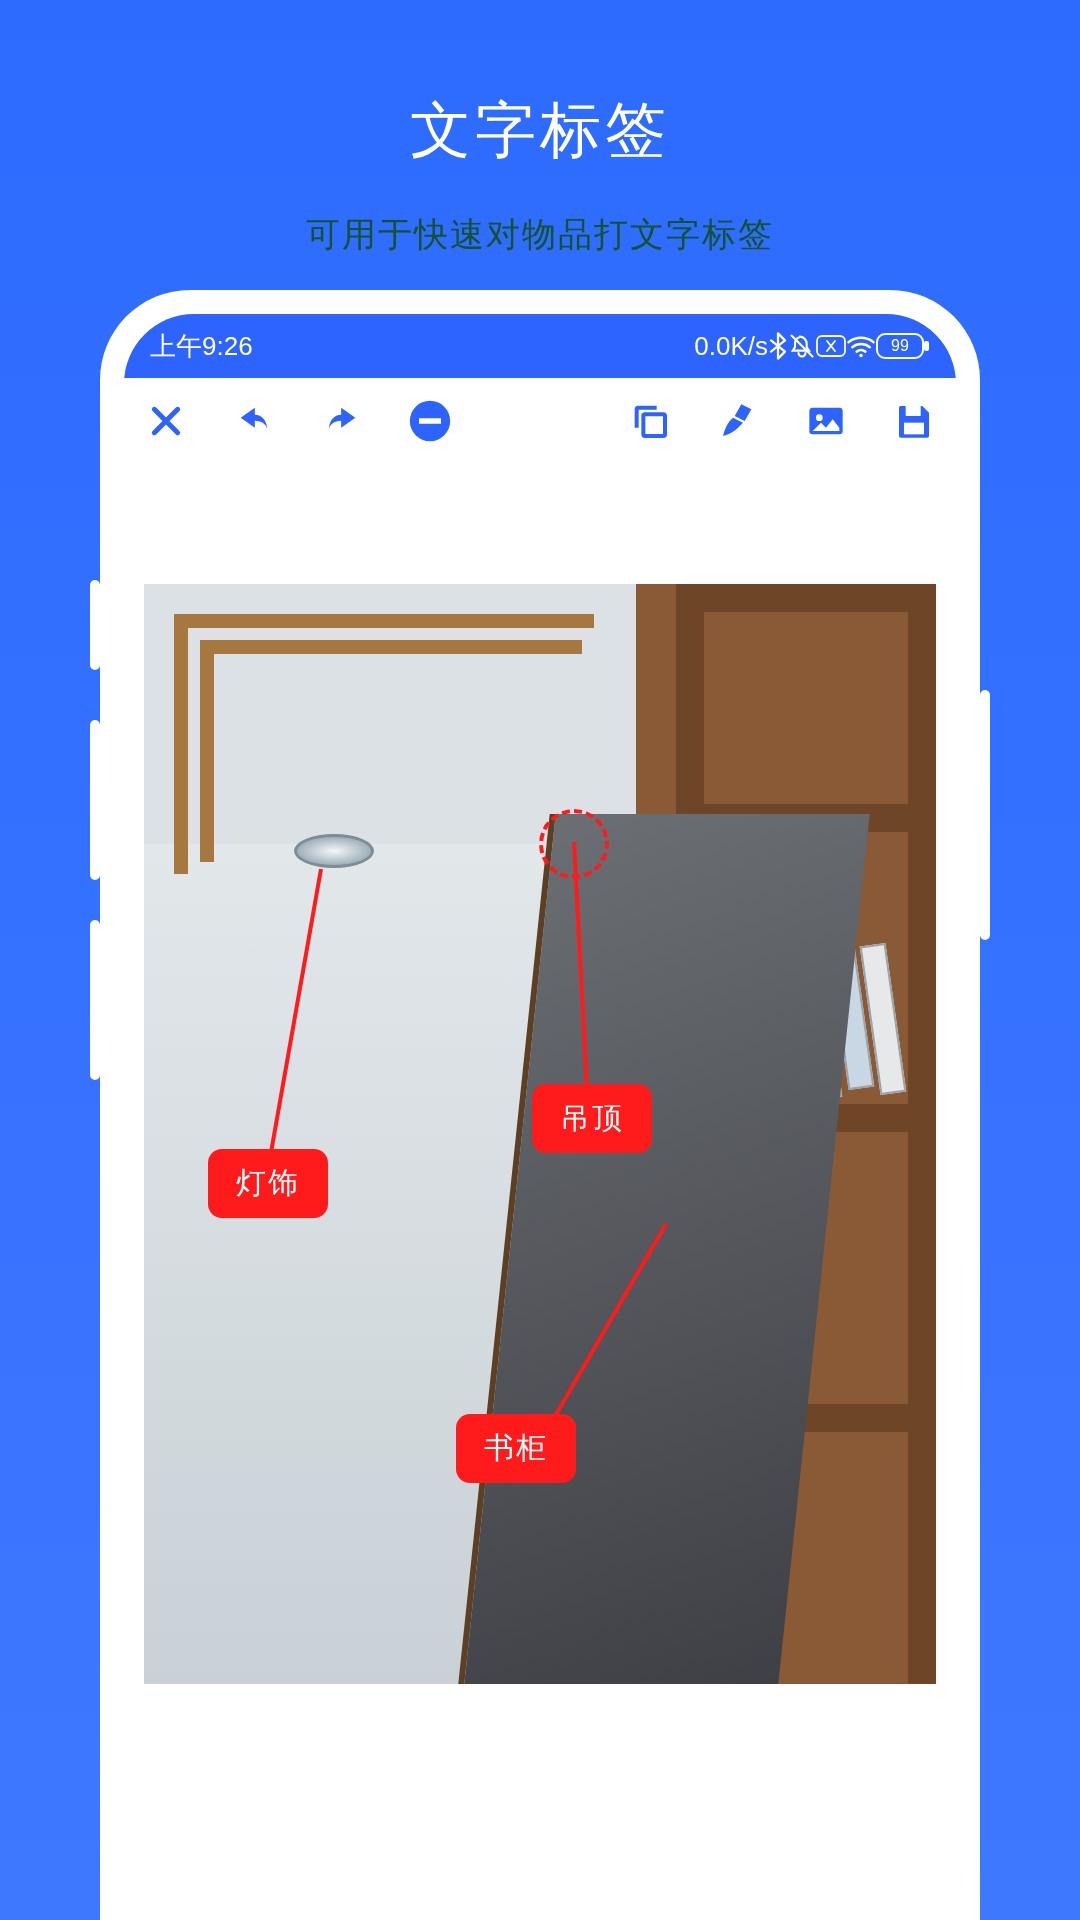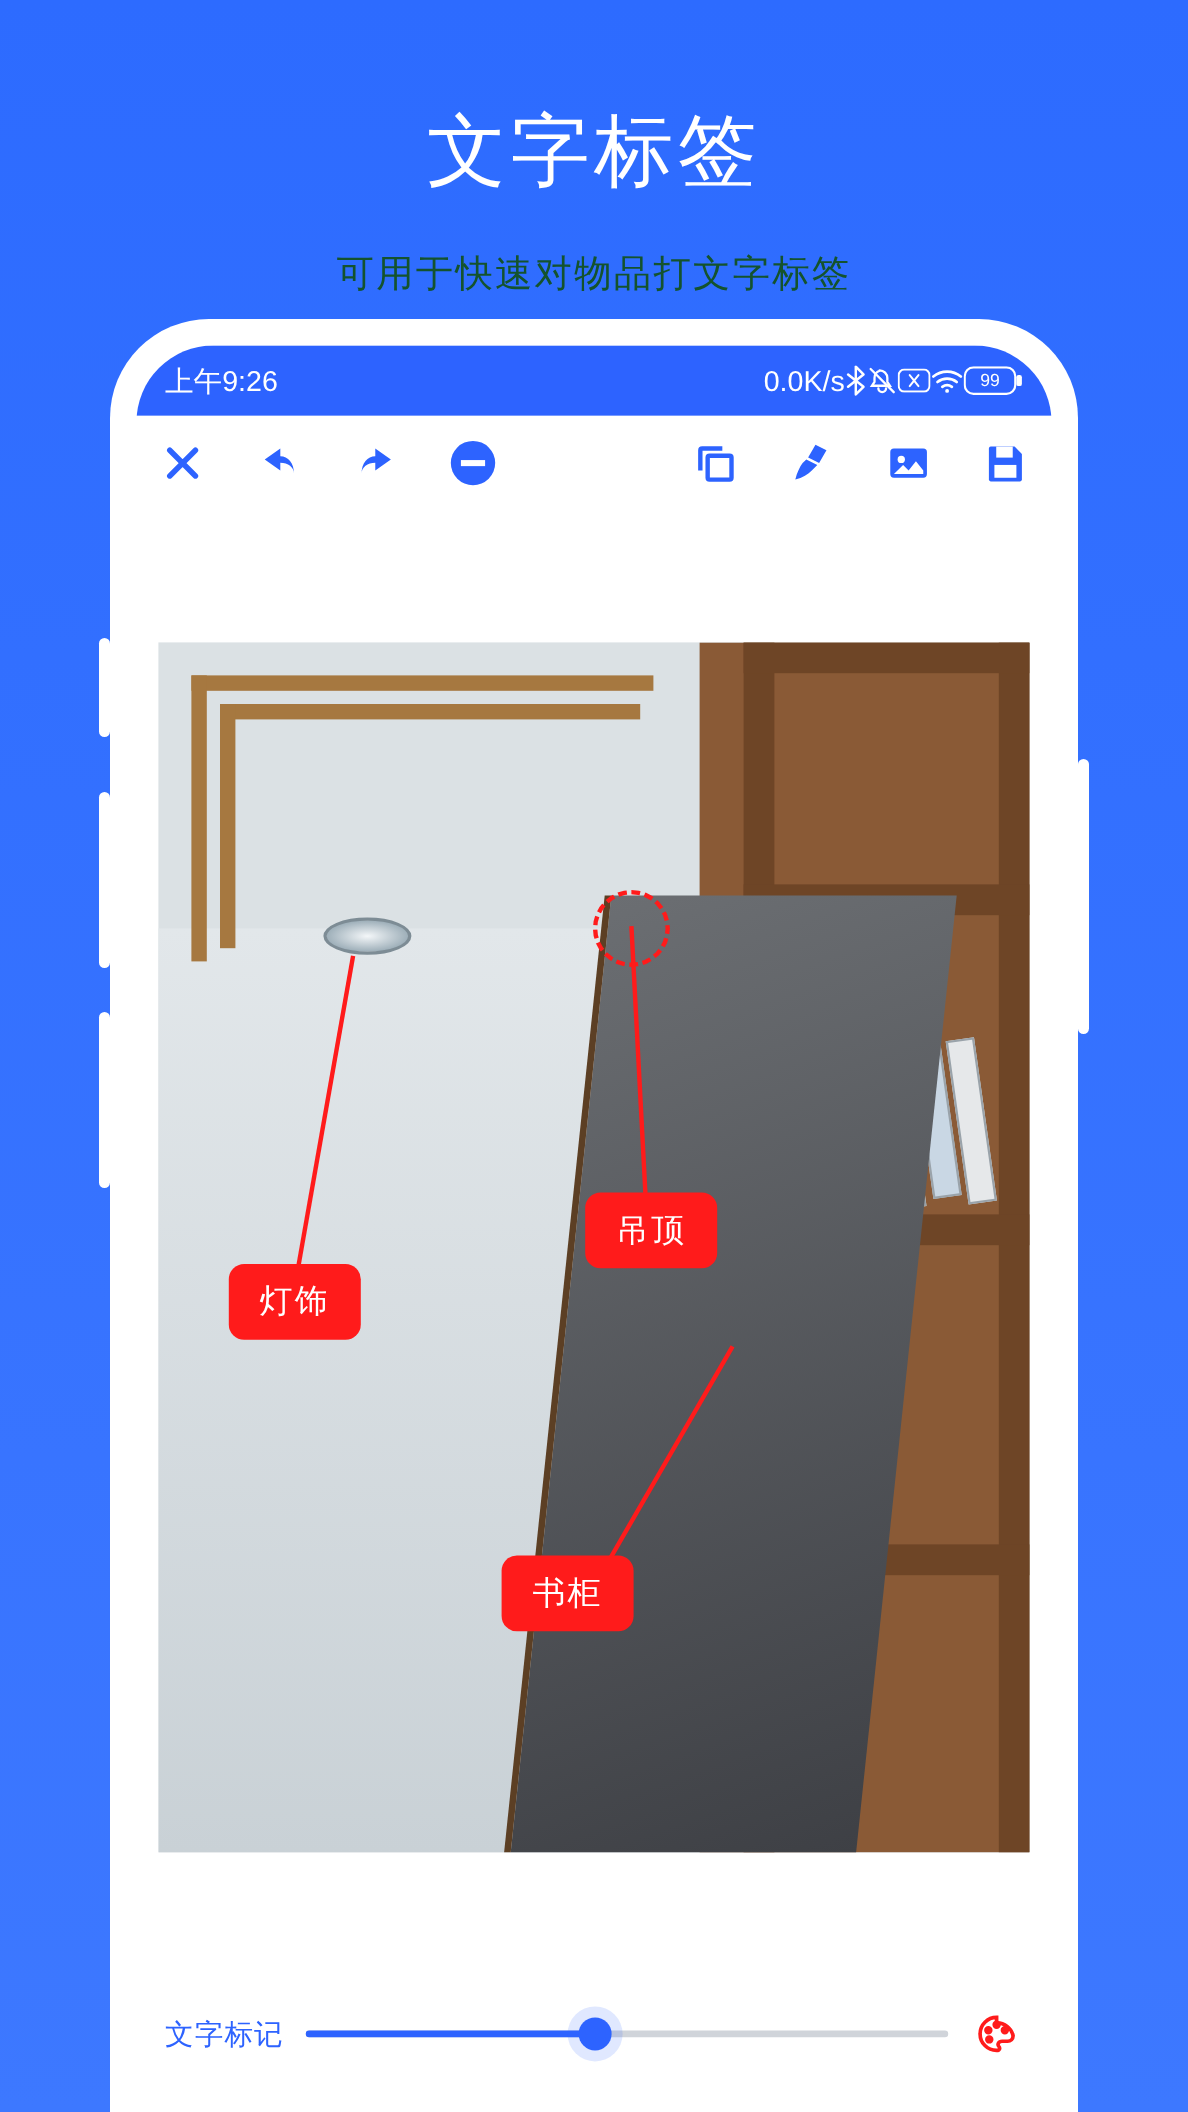--- a/index.html
+++ b/index.html
@@ -1,19 +1,19 @@
 <!DOCTYPE html>
 <html><head>
 <meta charset="utf-8">
 <style>
   * { box-sizing: border-box; margin: 0; padding: 0; }
   html, body { width: 1080px; height: 1920px; overflow: hidden; font-family: -apple-system, "Helvetica Neue", Arial, "PingFang SC", "Microsoft YaHei", sans-serif; }
   body { background: linear-gradient(180deg,#2d6bff 0%,#3d78ff 100%); }
 
-  .promo-title { text-align:center; color:#fff; font-size:72px; font-weight:500; padding-top:90px; letter-spacing:4px; }
+  .promo-title { text-align:center; color:#fff; font-size:61px; font-weight:500; padding-top:90px; letter-spacing:4px; }
   .promo-subtitle { text-align:center; color:#14532d; font-size:34px; font-weight:400; margin-top:40px; letter-spacing:2px; }
 
   
   .phone {
     position:absolute; left:50%; transform:translateX(-50%);
     top:290px; width:880px; height:1700px;
     background:#fff; border-radius:90px 90px 0 0; padding:24px;
   }
   .phone-inner {
     width:100%; height:100%; border-radius:70px 70px 0 0; overflow:hidden;
@@ -238,32 +238,15 @@
         <div class="leader" style="left:175px; top:285px; height:300px; transform:rotate(10deg);"></div>
         <div class="leader" style="left:428px; top:258px; height:260px; transform:rotate(-3deg);"></div>
         <div class="leader" style="left:520px; top:640px; height:260px; transform:rotate(30deg);"></div>
 
         <div class="tag" style="left:64px; top:565px;">灯饰</div>
         <div class="tag" style="left:370px; top:500px;margin-left:18px;">吊顶</div>
         <div class="tag" style="left:312px; top:830px;">书柜</div>
       </div>
     </div>
 
-    <div class="footer">
-      <span class="footer-label">文字标记</span>
-      <div class="slider">
-        <div class="slider-track"></div>
-        <div class="slider-fill" id="slider-fill" style="width: 45%;"></div>
-        <div class="slider-thumb" id="slider-thumb" style="left: 45%;"></div>
-      </div>
-      <span class="palette">
-        <svg width="40" height="40" viewBox="0 0 24 24" fill="none" stroke="currentColor" stroke-width="2">
-            <path d="M12 3a9 9 0 1 0 0 18c1.8 0 2-1.3 1.2-2.2-.9-1-0.2-2.8 1.8-2.8H18a3 3 0 0 0 3-3 9 9 0 0 0-9-7z"></path>
-            <circle cx="7.5" cy="10" r="1.3" fill="currentColor"></circle>
-            <circle cx="12" cy="7" r="1.3" fill="currentColor"></circle>
-            <circle cx="16.5" cy="10" r="1.3" fill="currentColor"></circle>
-            <circle cx="8" cy="15" r="1.3" fill="currentColor"></circle>
-          </svg>
-      </span>
-    </div>
 
   </div>
 </div>
 
 </body></html>

